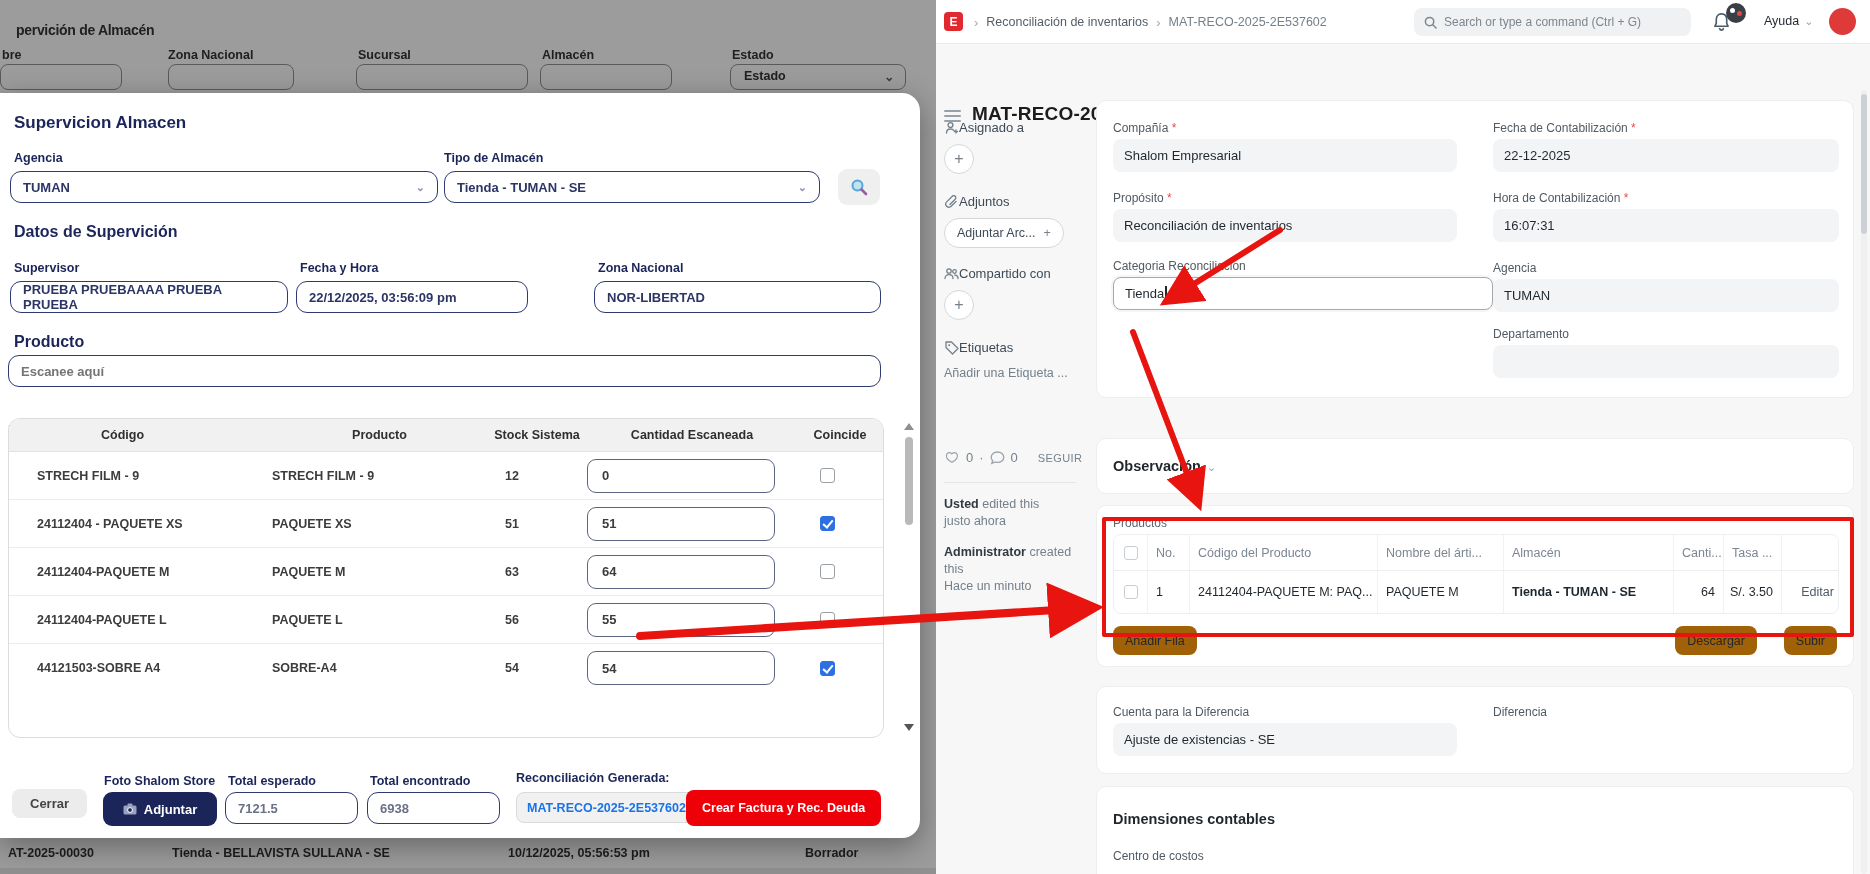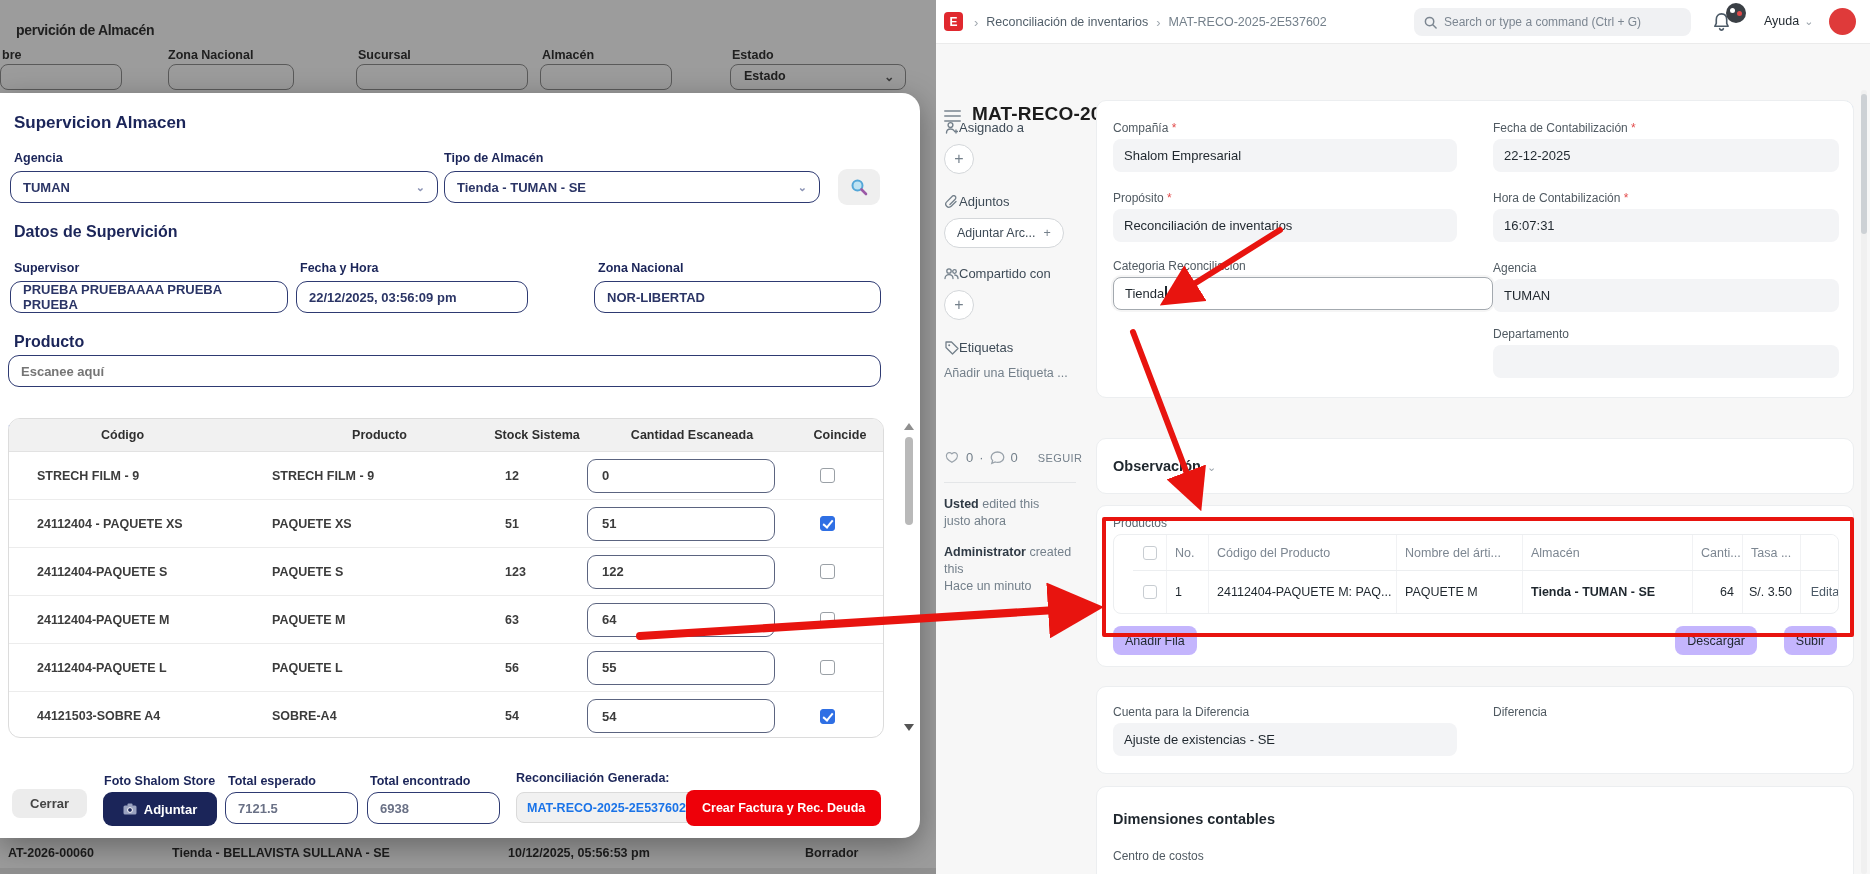--- a/index.html
+++ b/index.html
@@ -109,29 +109,29 @@
   .req::after { content:" *"; color:#e24c4c; }
   .f-input { position:absolute; height:33px; background:#f3f4f6; border-radius:8px; display:flex; align-items:center;
              padding:0 11px; font-size:13px; color:#1f272e; }
   .f-input.focus { background:#fff; border:1px solid #a3a9af; box-shadow:0 0 0 2px rgba(0,0,0,0.04); }
   .caret { width:1.5px; height:16px; background:#1f272e; margin-left:1px; }
   .card-h { position:absolute; font-size:14.5px; font-weight:bold; color:#1f272e; }
   .chev-gray { color:#9aa3ab; font-size:11px; }
 
   
   .grid-label { position:absolute; left:16px; top:10px; font-size:12px; color:#5c666f; }
-  .pgrid { position:absolute; left:16px; top:28px; width:726px; border:1px solid #eceef0; border-radius:8px; overflow:hidden;padding-left:19px; }
+  .pgrid { position:absolute; left:16px; top:28px; width:726px; border:1px solid #eceef0; border-radius:8px; overflow:hidden; }
   .prow { display:grid; grid-template-columns:34px 42px 188px 126px 170px 50px 58px 1fr; align-items:center; }
   .prow > div { padding:0 8px; border-right:1px solid #f1f2f4; height:100%; display:flex; align-items:center; overflow:hidden; white-space:nowrap; }
   .prow > div:last-child { border-right:none; }
   .phead { height:36px; background:#fff; border-bottom:1px solid #eceef0; color:#7c8691; font-size:12.5px; }
   .pbody { height:42px; font-size:12.5px; color:#1f272e; }
   .ecb { width:14px; height:14px; border:1.5px solid #c8cdd2; border-radius:3px; background:#fff; margin:0 auto; }
   .num-r { justify-content:flex-end; }
-  .gbtn { position:absolute; top:120px; height:29px; background:#c4b5fd; border-radius:8px; display:flex; align-items:center;
+  .gbtn { position:absolute; top:120px; height:29px; background:#a16207; border-radius:8px; display:flex; align-items:center;
           padding:0 12px; font-size:12.5px; color:#1f272e; }
 
   
   .annot { position:absolute; left:0; top:0; width:1870px; height:874px; pointer-events:none; z-index:50; }
   .red-rect { position:absolute; left:1102px; top:517px; width:752px; height:120px; border:4px solid #e8140f; border-radius:2px;
               pointer-events:none; z-index:49; }
 
   
   .pscroll { position:absolute; left:925px; top:90px; width:6px; height:784px; background:#f0f0f0; border-radius:3px; }
   .pscroll div { position:absolute; left:0; top:4px; width:6px; height:140px; background:#cdd1d5; border-radius:3px; }
@@ -149,21 +149,21 @@
     <div class="bg-label" style="left:542px">Almacén</div>
     <div class="bg-label" style="left:732px">Estado</div>
     <div class="bg-input" style="left:0;width:122px"></div>
     <div class="bg-input" style="left:168px;width:126px"></div>
     <div class="bg-input" style="left:356px;width:172px"></div>
     <div class="bg-input" style="left:540px;width:132px"></div>
     <div class="bg-input" style="left:730px;width:176px"></div>
     <div class="bg-select-text" style="left:744px">Estado</div>
     <div class="bg-select-text" style="left:884px;color:#555">⌄</div>
     <div class="bg-bottomrow">
-      <span style="left:8px">AT-2026-00060</span>
+      <span style="left:8px">AT-2025-00030</span>
       <span style="left:172px">Tienda - BELLAVISTA SULLANA - SE</span>
       <span style="left:508px">10/12/2025, 05:56:53 pm</span>
       <span style="left:805px">Borrador</span>
     </div>
     <div class="bg-strip"></div>
   </div>
   <div class="overlay"></div>
 
   <div class="modal">
     <div class="m-abs m-h1" style="left:14px;top:20px">Supervicion Almacen</div>
@@ -220,29 +220,20 @@
             <span class="cb"></span>
           </div>
       </div>
       <div class="mt-row">
         <div>24112404 - PAQUETE XS</div>
         <div>PAQUETE XS</div>
         <div class="stock">51</div>
         <div><input class="qty-input" value="51" style=""></div>
         <div class="cb-wrap">
             <span class="cb on"></span>
-          </div>
-      </div>
-      <div class="mt-row">
-        <div>24112404-PAQUETE S</div>
-        <div>PAQUETE S</div>
-        <div class="stock">123</div>
-        <div><input class="qty-input" value="122" style=""></div>
-        <div class="cb-wrap">
-            <span class="cb"></span>
           </div>
       </div>
       <div class="mt-row">
         <div>24112404-PAQUETE M</div>
         <div>PAQUETE M</div>
         <div class="stock">63</div>
         <div><input class="qty-input" value="64" style=""></div>
         <div class="cb-wrap">
             <span class="cb"></span>
           </div>

